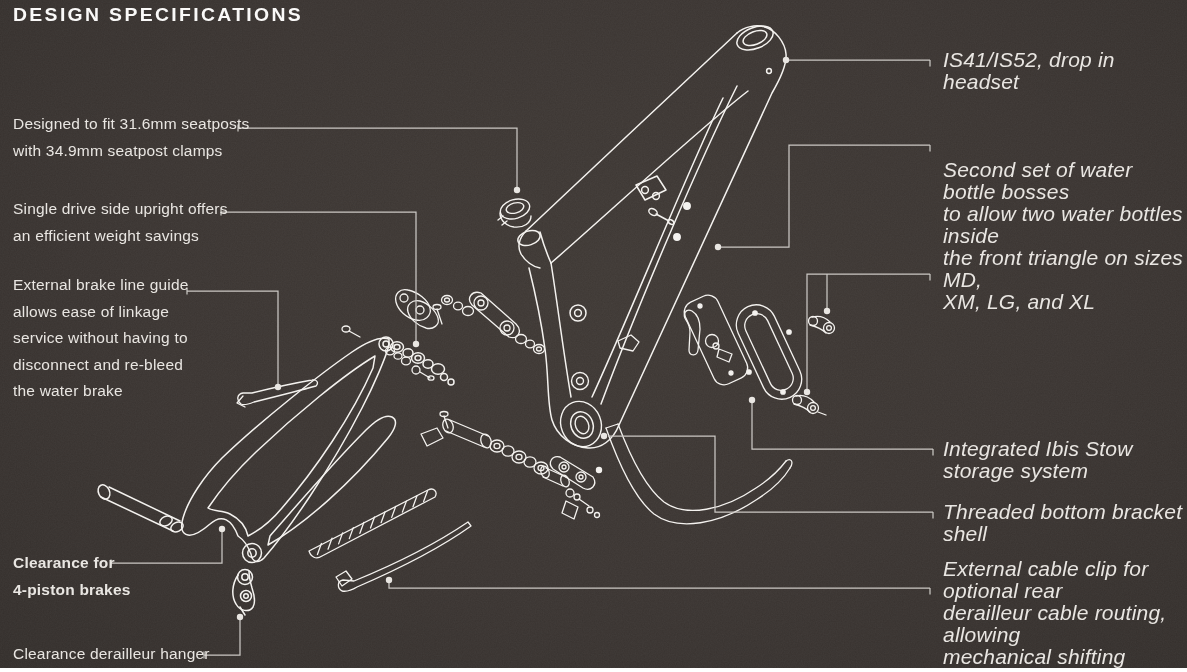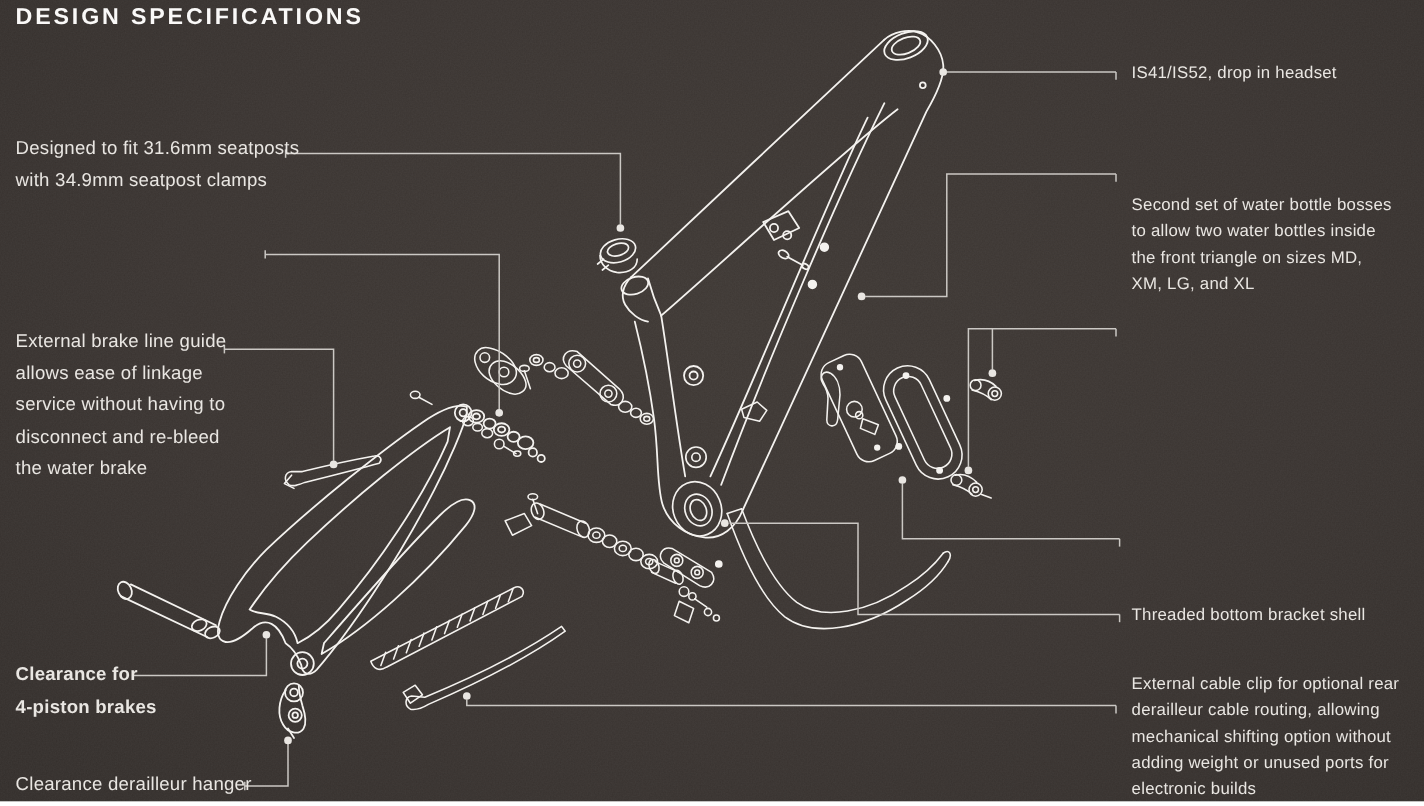--- a/index.html
+++ b/index.html
@@ -15,21 +15,21 @@
     position:absolute;left:13px;top:4px;margin:0;
     font-size:19px;font-weight:700;letter-spacing:2.3px;
     color:#faf9f8;transform:scaleX(1.02);transform-origin:left center;
   }
   .callout{
     position:absolute;
     color:#e9e6e2;
     white-space:pre-line;
   }
   .callout.left{font-size:15.5px;line-height:26.5px;letter-spacing:0.2px;}
-  .callout.right{font-size:14px;line-height:22px;letter-spacing:0.2px;}
+  .callout.right{font-size:21px;line-height:22px;letter-spacing:0.2px;font-style:italic;}
   #co-l1{left:13px;top:111px;}
   #co-l2{left:13px;top:196px;}
   #co-l3{left:13px;top:272px;}
   #co-l4{left:13px;top:550px;font-weight:bold;}
   #co-l5{left:13px;top:641px;}
   #co-r1{left:943px;top:49px;}
   #co-r2{left:943px;top:131px;margin-top:28px;}
   #co-r3{left:943px;top:263px;}
   #co-r4{left:943px;top:438px;}
   #co-r5{left:943px;top:501px;}
@@ -283,34 +283,37 @@
         <line x1="930" y1="588" x2="930" y2="594.5"></line>
         <circle cx="389" cy="580" r="3.2" fill="#e9e6e2" stroke="none"></circle>
       </g>
     </g>
   </svg>
 
   <h1 class="page-title">DESIGN SPECIFICATIONS</h1>
 
   <div class="callout left" id="co-l1">Designed to fit 31.6mm seatposts
 with 34.9mm seatpost clamps</div>
+  <div class="callout left" id="co-l2">Single drive side upright offers
+an efficient weight savings</div>
   <div class="callout left" id="co-l3">External brake line guide
 allows ease of linkage
 service without having to
 disconnect and re-bleed
 the water brake</div>
   <div class="callout left" id="co-l4">Clearance for
 4-piston brakes</div>
   <div class="callout left" id="co-l5">Clearance derailleur hanger</div>
 
   <div class="callout right" id="co-r1">IS41/IS52, drop in headset</div>
   <div class="callout right" id="co-r2">Second set of water bottle bosses
 to allow two water bottles inside
 the front triangle on sizes MD,
 XM, LG, and XL</div>
+  <div class="callout right" id="co-r4">Integrated Ibis Stow storage system</div>
   <div class="callout right" id="co-r5">Threaded bottom bracket shell</div>
   <div class="callout right" id="co-r6">External cable clip for optional rear
 derailleur cable routing, allowing
 mechanical shifting option without
 adding weight or unused ports for
 electronic builds</div>
 
 </div>
 
 </body></html>

